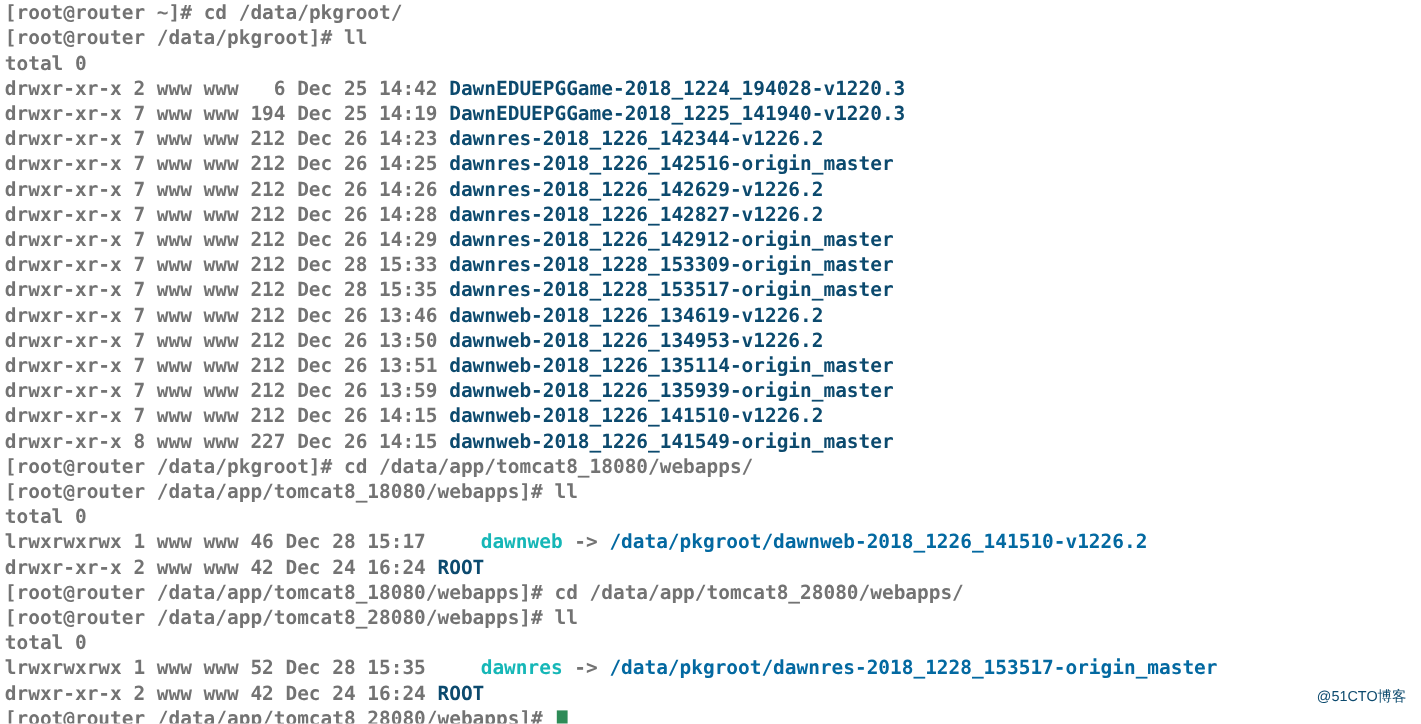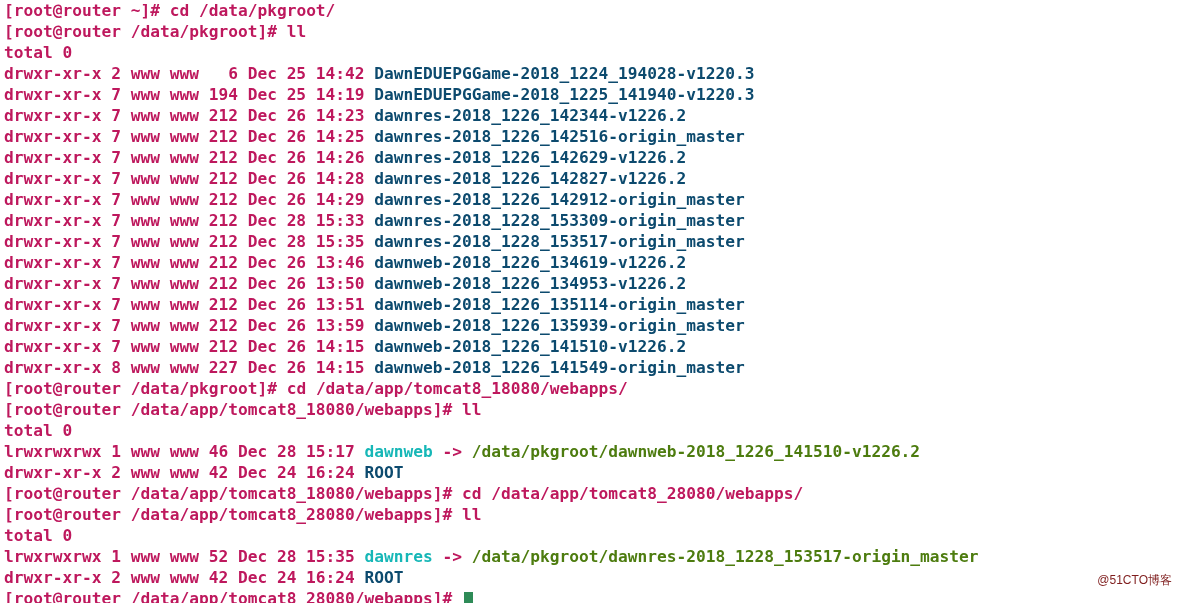--- a/index.html
+++ b/index.html
@@ -14,36 +14,36 @@
     font-family: "DejaVu Sans Mono", "Liberation Mono", "Menlo", "Consolas", monospace;
     font-size: 16.2px;
     line-height: 21px;
     margin: 0;
     padding: 0 4px;
     white-space: pre;
     color: #000000;
     font-weight: bold;
   }
   .dir   { color: #0c4a6e; font-weight: bold; }
-  .link  { color: #16b7b7; font-weight: bold; }
-  .target{ color: #4d7c0f; font-weight: bold; }
-  .plain { color: #be185d; font-weight: bold; }
+  .link  { color: #16b7b7; font-weight: bold; margin-left: 36px; }
+  .target{ color: #0369a1; font-weight: bold; }
+  .plain { color: #737373; font-weight: bold; }
   .cursor {
     display: inline-block;
     width: 9px;
     height: 16px;
     background: #2e8b57;
     vertical-align: text-bottom;
     margin-left: 2px;
   }
   .watermark {
     position: absolute;
     right: 12px;
     bottom: 14px;
-    color: #7f1d1d;
+    color: #0c4a6e;
     font-family: sans-serif;
     font-size: 12px;
     pointer-events: none;
   }
 </style>
 </head>
 <body>
 
 <pre class="terminal" id="terminal"><div><span class="plain">[root@router ~]# </span><span class="plain">cd /data/pkgroot/</span></div><div><span class="plain">[root@router /data/pkgroot]# </span><span class="plain">ll</span></div><div><span class="plain">total 0</span></div><div><span class="plain">drwxr-xr-x 2 www www   6 Dec 25 14:42 </span><span class="dir">DawnEDUEPGGame-2018_1224_194028-v1220.3</span></div><div><span class="plain">drwxr-xr-x 7 www www 194 Dec 25 14:19 </span><span class="dir">DawnEDUEPGGame-2018_1225_141940-v1220.3</span></div><div><span class="plain">drwxr-xr-x 7 www www 212 Dec 26 14:23 </span><span class="dir">dawnres-2018_1226_142344-v1226.2</span></div><div><span class="plain">drwxr-xr-x 7 www www 212 Dec 26 14:25 </span><span class="dir">dawnres-2018_1226_142516-origin_master</span></div><div><span class="plain">drwxr-xr-x 7 www www 212 Dec 26 14:26 </span><span class="dir">dawnres-2018_1226_142629-v1226.2</span></div><div><span class="plain">drwxr-xr-x 7 www www 212 Dec 26 14:28 </span><span class="dir">dawnres-2018_1226_142827-v1226.2</span></div><div><span class="plain">drwxr-xr-x 7 www www 212 Dec 26 14:29 </span><span class="dir">dawnres-2018_1226_142912-origin_master</span></div><div><span class="plain">drwxr-xr-x 7 www www 212 Dec 28 15:33 </span><span class="dir">dawnres-2018_1228_153309-origin_master</span></div><div><span class="plain">drwxr-xr-x 7 www www 212 Dec 28 15:35 </span><span class="dir">dawnres-2018_1228_153517-origin_master</span></div><div><span class="plain">drwxr-xr-x 7 www www 212 Dec 26 13:46 </span><span class="dir">dawnweb-2018_1226_134619-v1226.2</span></div><div><span class="plain">drwxr-xr-x 7 www www 212 Dec 26 13:50 </span><span class="dir">dawnweb-2018_1226_134953-v1226.2</span></div><div><span class="plain">drwxr-xr-x 7 www www 212 Dec 26 13:51 </span><span class="dir">dawnweb-2018_1226_135114-origin_master</span></div><div><span class="plain">drwxr-xr-x 7 www www 212 Dec 26 13:59 </span><span class="dir">dawnweb-2018_1226_135939-origin_master</span></div><div><span class="plain">drwxr-xr-x 7 www www 212 Dec 26 14:15 </span><span class="dir">dawnweb-2018_1226_141510-v1226.2</span></div><div><span class="plain">drwxr-xr-x 8 www www 227 Dec 26 14:15 </span><span class="dir">dawnweb-2018_1226_141549-origin_master</span></div><div><span class="plain">[root@router /data/pkgroot]# </span><span class="plain">cd /data/app/tomcat8_18080/webapps/</span></div><div><span class="plain">[root@router /data/app/tomcat8_18080/webapps]# </span><span class="plain">ll</span></div><div><span class="plain">total 0</span></div><div><span class="plain">lrwxrwxrwx 1 www www 46 Dec 28 15:17 </span><span class="link">dawnweb</span><span class="plain"> -&gt; </span><span class="target">/data/pkgroot/dawnweb-2018_1226_141510-v1226.2</span></div><div><span class="plain">drwxr-xr-x 2 www www 42 Dec 24 16:24 </span><span class="dir">ROOT</span></div><div><span class="plain">[root@router /data/app/tomcat8_18080/webapps]# </span><span class="plain">cd /data/app/tomcat8_28080/webapps/</span></div><div><span class="plain">[root@router /data/app/tomcat8_28080/webapps]# </span><span class="plain">ll</span></div><div><span class="plain">total 0</span></div><div><span class="plain">lrwxrwxrwx 1 www www 52 Dec 28 15:35 </span><span class="link">dawnres</span><span class="plain"> -&gt; </span><span class="target">/data/pkgroot/dawnres-2018_1228_153517-origin_master</span></div><div><span class="plain">drwxr-xr-x 2 www www 42 Dec 24 16:24 </span><span class="dir">ROOT</span></div><div><span class="plain">[root@router /data/app/tomcat8_28080/webapps]# </span><span class="plain"></span><span class="cursor"></span></div></pre>
 

